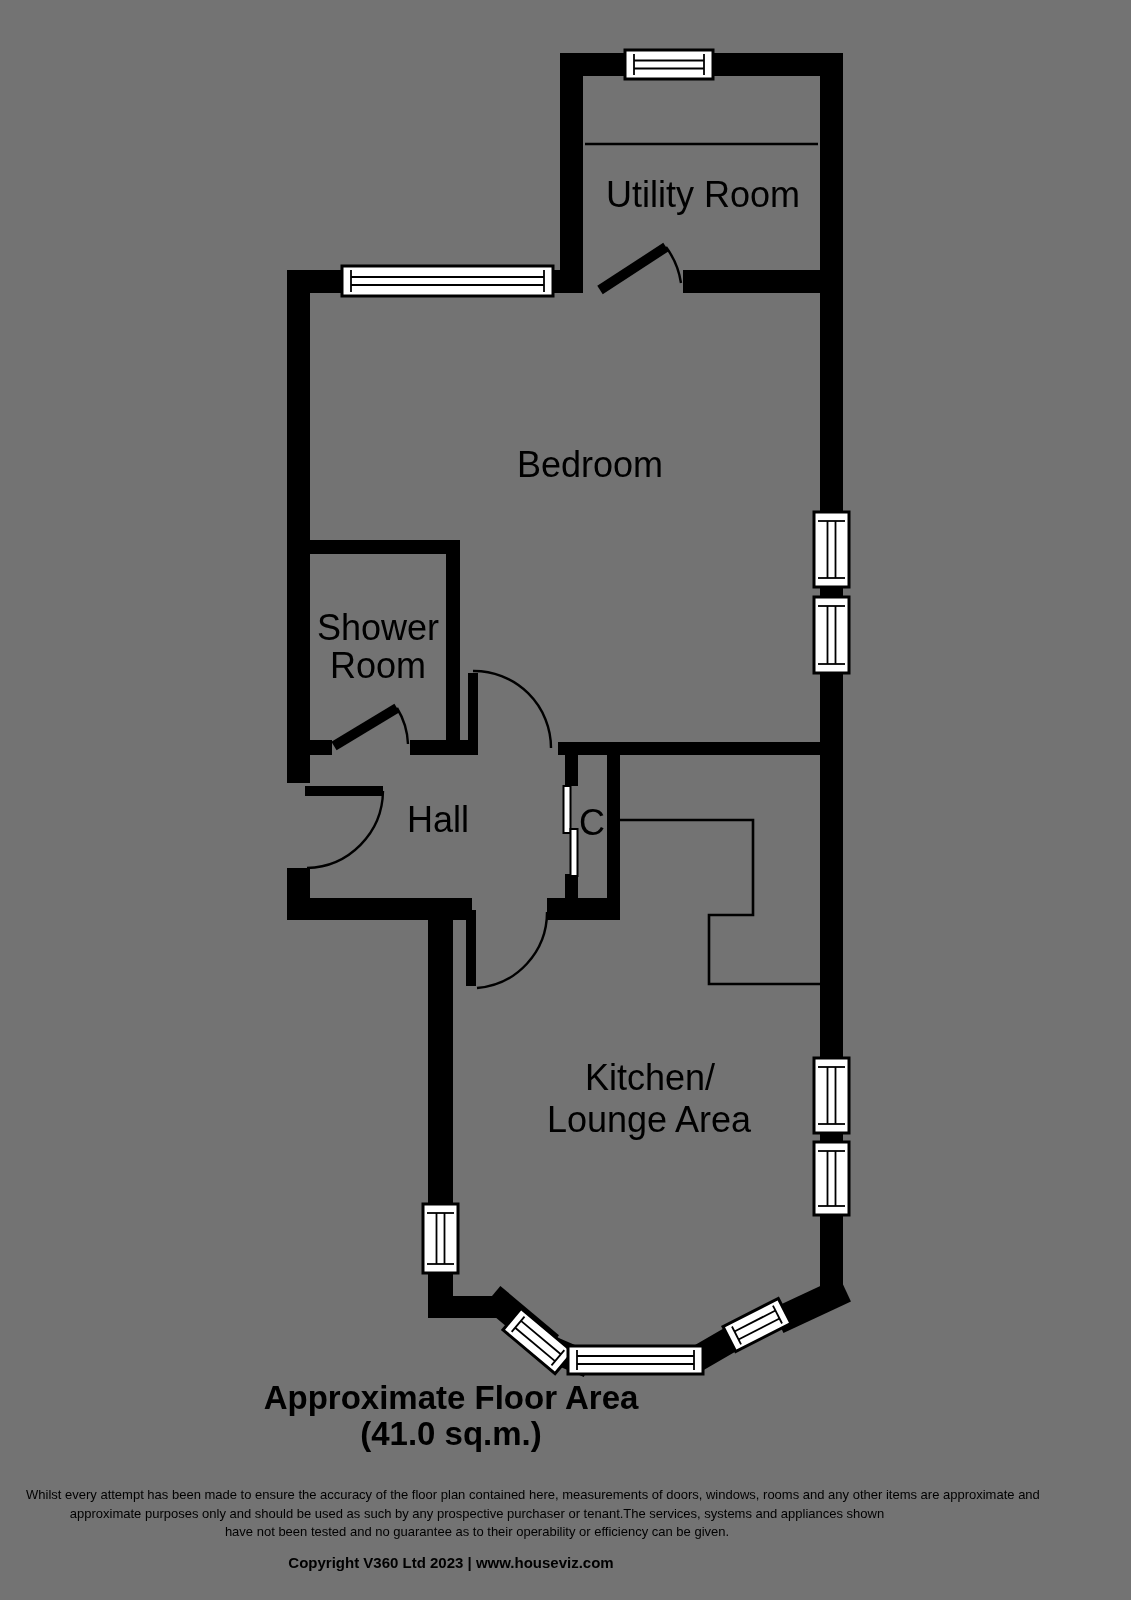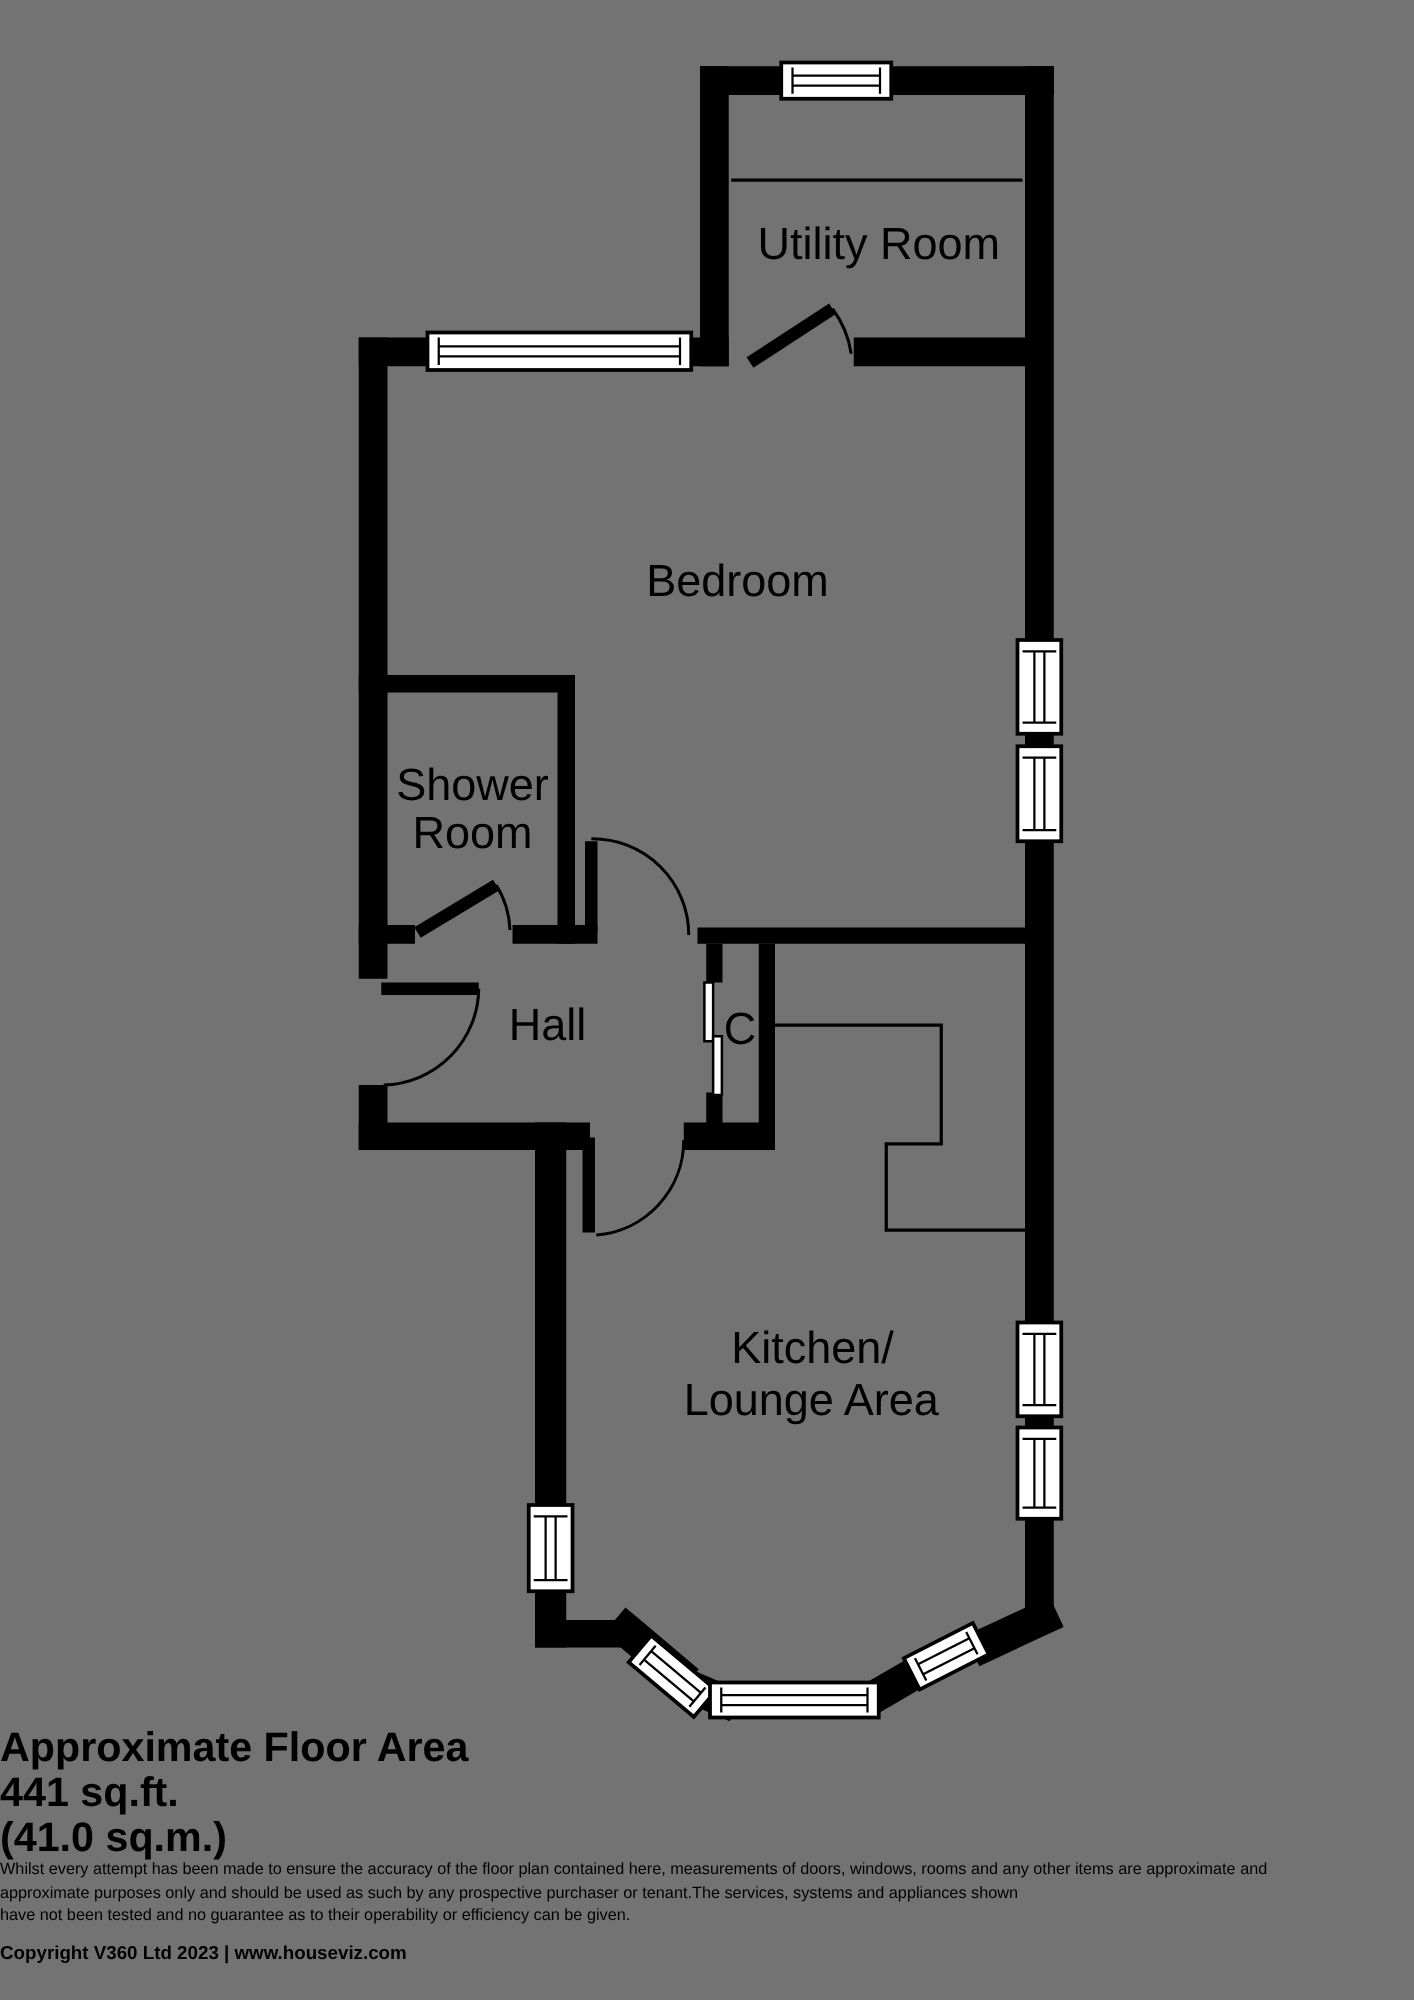--- a/index.html
+++ b/index.html
@@ -7,23 +7,23 @@
         font-family:"Liberation Sans", sans-serif;color:#000;}
   .plan-svg{position:absolute;left:0;top:0;}
   .room-label{font-family:"Liberation Sans", sans-serif;font-size:36px;fill:#000;}
   .wall{fill:#000;stroke:none;}
   .wline{stroke:#000;stroke-linecap:square;}
   .wf{fill:#fff;stroke:#000;stroke-width:3;}
   .wl{stroke:#000;stroke-width:1.8;}
   .leaf{stroke:#000;stroke-width:10;}
   .arc{stroke:#000;stroke-width:2.4;fill:none;}
   .thinline{stroke:#000;stroke-width:2.6;fill:none;}
-  .ftr{position:absolute;left:0;width:902px;text-align:left;}
+  .ftr{position:absolute;left:0;width:902px;text-align:center;}
   .area-block{top:1380px;font-weight:bold;font-size:33px;line-height:36px;}
-  .disclaimer{top:1486px;font-size:13px;line-height:18.5px;}
+  .disclaimer{top:1486px;font-size:13px;line-height:18.5px;padding-left:26px;}
   .disclaimer div{white-space:pre;}
   .copyright{top:1554px;font-size:15px;font-weight:bold;}
 </style>
 </head>
 <body>
 
 <div class="page">
 
   <svg class="plan-svg" width="1131" height="1600" viewBox="0 0 1131 1600">
 
@@ -166,21 +166,20 @@
       <text class="room-label" x="378" y="678">Room</text>
       <text class="room-label" x="438" y="832">Hall</text>
       <text class="room-label" x="592" y="835">C</text>
       <text class="room-label" x="650" y="1090">Kitchen/</text>
       <text class="room-label" x="649" y="1132">Lounge Area</text>
     </g>
   </svg>
 
   <div class="ftr area-block">
     <div>Approximate Floor Area</div>
-    <div>441 sq.ft.</div>
     <div>(41.0 sq.m.)</div>
   </div>
 
   <div class="ftr disclaimer">
     <div>Whilst every attempt has been made to ensure the accuracy of the floor plan contained here, measurements of doors, windows, rooms and any other items are approximate and</div>
     <div>approximate purposes only and should be used as such by any prospective purchaser or tenant.The services, systems and appliances shown</div>
     <div>have not been tested and no guarantee as to their operability or efficiency can be given.</div>
   </div>
 
   <div class="ftr copyright">Copyright V360 Ltd 2023 | www.houseviz.com</div>

